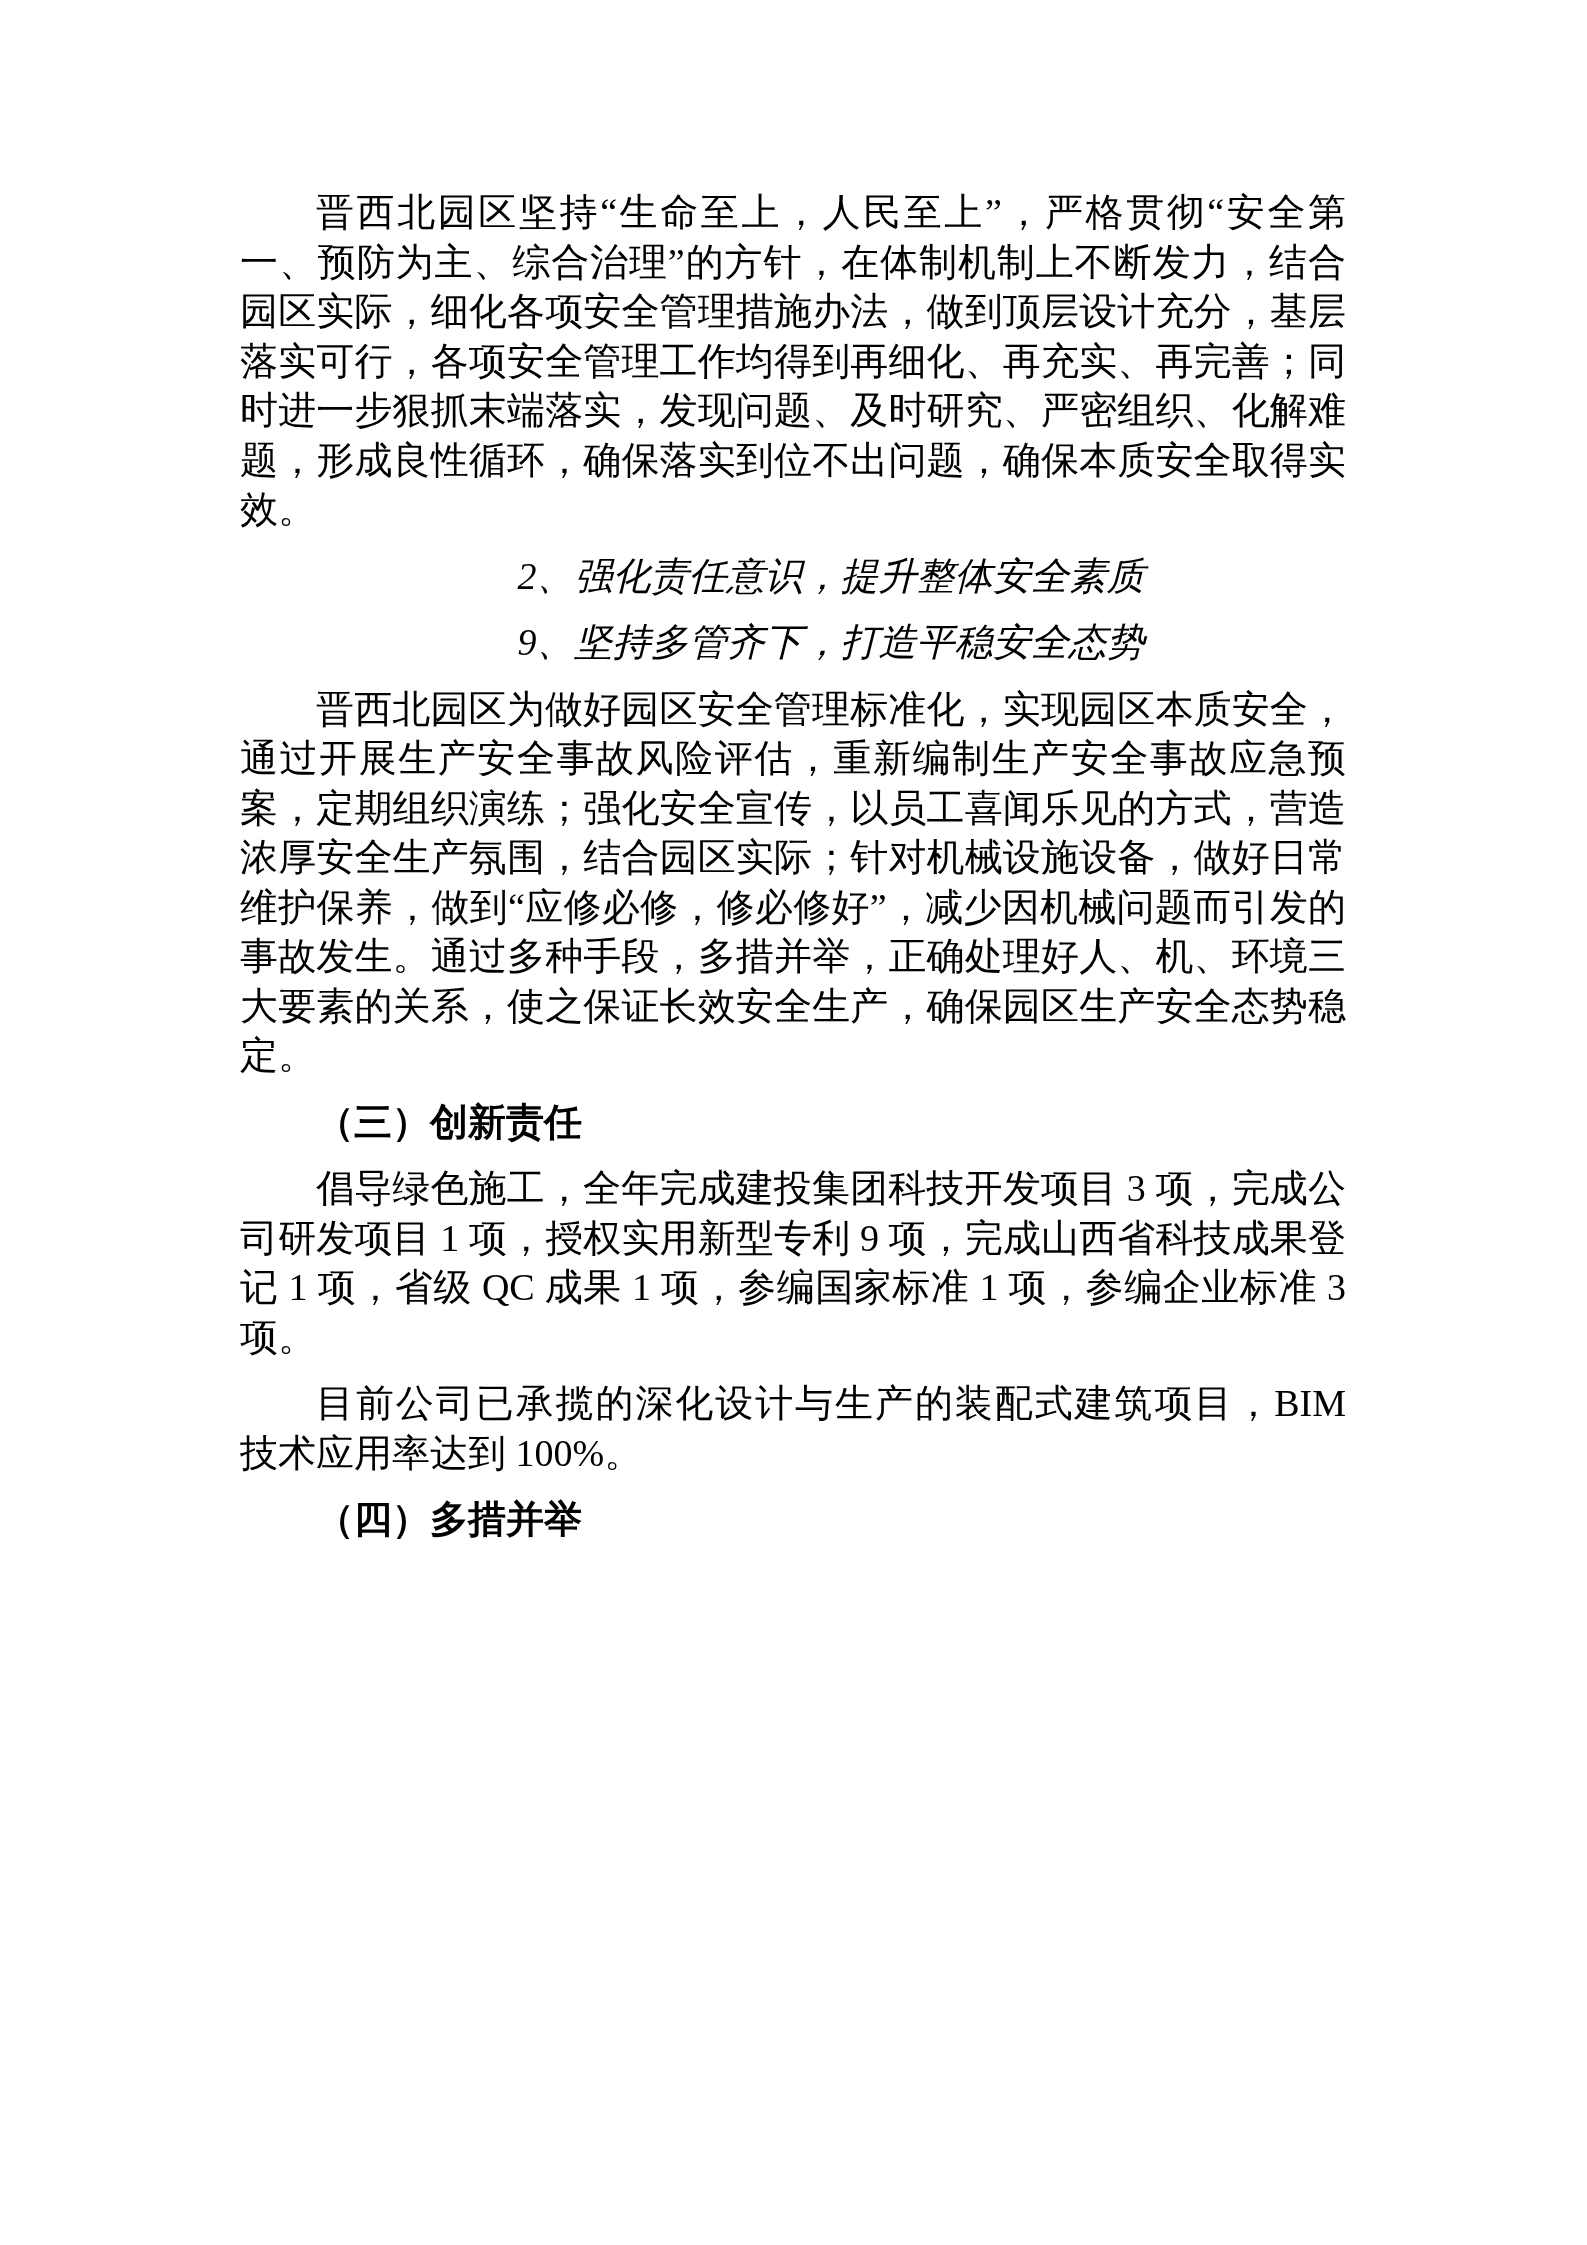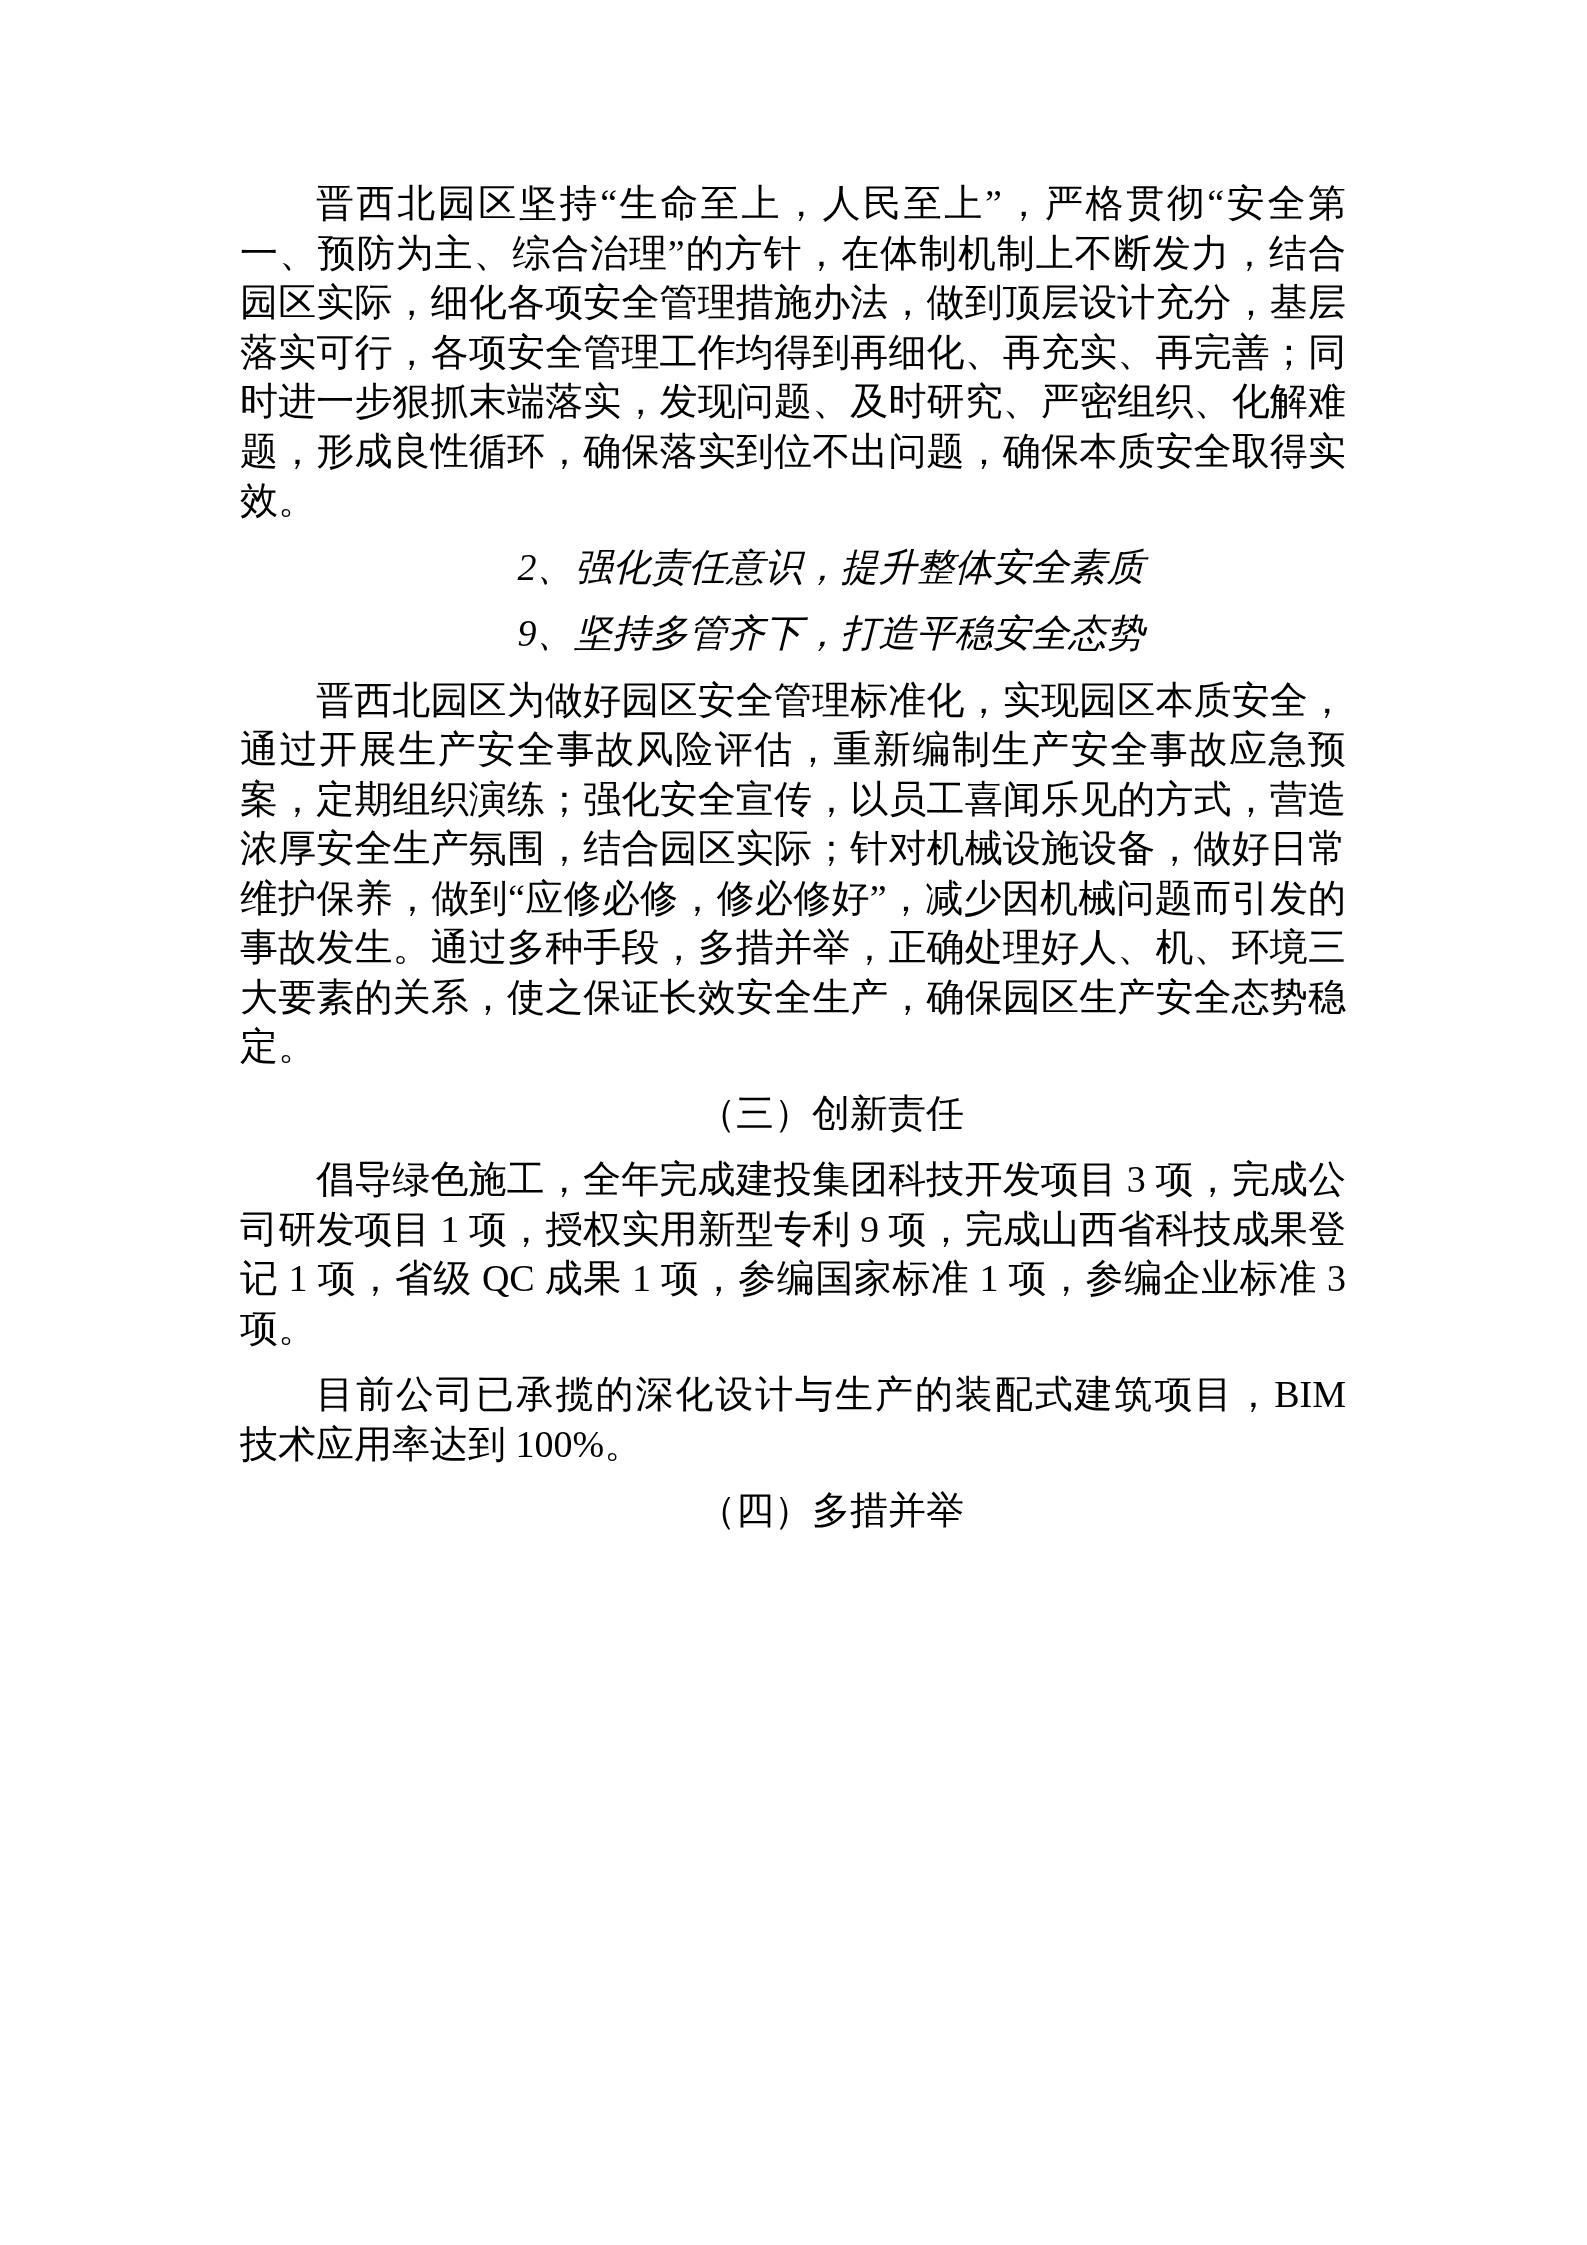--- a/index.html
+++ b/index.html
@@ -10,21 +10,21 @@
   .page {
     position: relative;
     width: 1587px;
     height: 2245px;
     background: #ffffff;
     overflow: hidden;
   }
   .content {
     position: absolute;
     left: 240px;
-    top: 179px;
+    top: 188px;
     width: 1106px;
     color: #000000;
     font-family: "Liberation Serif", "DejaVu Serif", serif;
     font-size: 38px;
     line-height: 49.5px;
     text-align: justify;
   }
   .content p {
     margin: 17px 0 0 0;
     padding: 0;
@@ -33,22 +33,22 @@
     word-break: break-all;
   }
   .content p:first-child {
     margin-top: 0;
   }
   .content p.heading {
     text-align: center;
     font-style: italic;
   }
   .content p.heading-bold {
-    font-weight: normal;
-    text-align: center;
+    font-weight: bold;
+    text-align: left;
   }
 </style>
 </head>
 <body>
 
 <div class="page">
   <div class="content">
     <p>晋西北园区坚持“生命至上，人民至上”，严格贯彻“安全第一、预防为主、综合治理”的方针，在体制机制上不断发力，结合园区实际，细化各项安全管理措施办法，做到顶层设计充分，基层落实可行，各项安全管理工作均得到再细化、再充实、再完善；同时进一步狠抓末端落实，发现问题、及时研究、严密组织、化解难题，形成良性循环，确保落实到位不出问题，确保本质安全取得实效。</p>
     <p class="heading">2、强化责任意识，提升整体安全素质</p>
     <p class="heading">9、坚持多管齐下，打造平稳安全态势</p>

